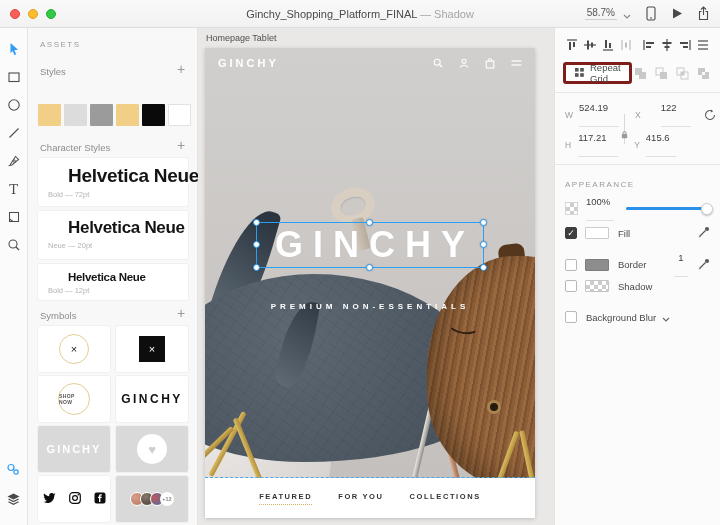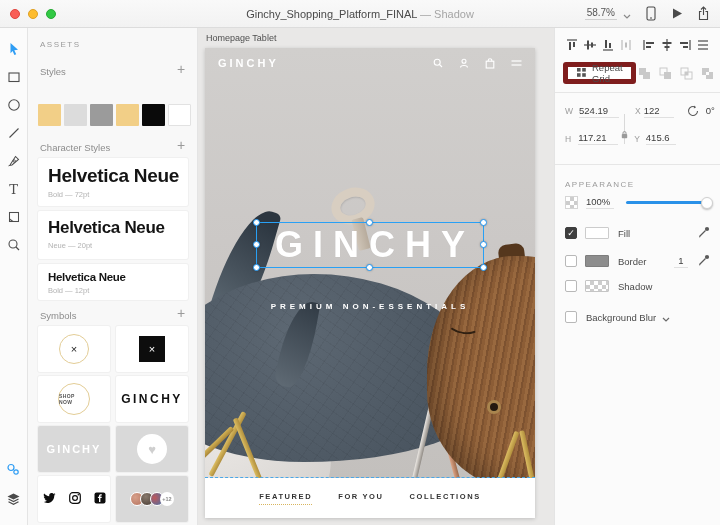--- a/index.html
+++ b/index.html
@@ -31,21 +31,21 @@
 
   
   .assets { position:absolute; top:28px; bottom:0; left:28px; width:170px; background:#f8f8f8; border-right:1px solid #e4e4e4; }
   .sec-label { position:absolute; left:12px; font-size:8px; letter-spacing:1.5px; color:#9a9a9a; }
   .sub-label { position:absolute; left:12px; font-size:9.5px; color:#8c8c8c; }
   .add-btn { position:absolute; right:10px; font-size:14px; color:#9a9a9a; line-height:10px; width:12px; text-align:center; cursor:default; }
   .swatch-row { position:absolute; left:10px; top:76px; display:flex; gap:3px; }
   .swatch { width:23px; height:22px; border-radius:1px; }
   .swatch.white { border:1px solid #e2e2e2; }
   .cs-card { position:absolute; left:10px; width:150px; background:#fff; border-radius:2px; box-shadow:0 0 0 1px rgba(0,0,0,0.03); padding:7px 10px 0; }
-  .cs-name { color:#141414; font-weight:bold; letter-spacing:-0.3px; white-space:nowrap; }
+  .cs-name { color:#141414; font-weight:bold; letter-spacing:-0.3px; white-space:nowrap;margin-left:20px; }
   .cs-detail { font-size:7.5px; color:#b3b3b3; margin-top:3px; }
   .sym-card { position:absolute; width:72px; height:46px; background:#fff; border-radius:2px; box-shadow:0 0 0 1px rgba(0,0,0,0.03); display:flex; align-items:center; justify-content:center; }
   .sym-card.gray { background:#d9d9d9; }
   .circ-gold { width:30px; height:30px; border:1px solid #e3cd96; border-radius:50%; display:flex; align-items:center; justify-content:center; }
   .x-glyph { font-size:11px; color:#1c1c1c; line-height:1; }
   .sq-black { width:26px; height:26px; background:#0d0d0d; display:flex; align-items:center; justify-content:center; }
   .sq-black .x-glyph { color:#fff; }
   .shop-txt { font-size:5px; letter-spacing:0.4px; color:#555; font-weight:bold; }
   .ginchy-logo-dark { font-size:12px; font-weight:bold; letter-spacing:2.5px; color:#111; font-stretch:condensed; }
   .ginchy-logo-light { font-size:11px; font-weight:bold; letter-spacing:2px; color:#fff; }
@@ -104,25 +104,25 @@
   .ab-footer { position:absolute; left:0; right:0; top:430px; height:40px; background:#fff; display:flex; align-items:center; justify-content:center; gap:26px; }
   .ab-tab { font-size:7.5px; font-weight:bold; letter-spacing:1.6px; color:#333; padding-bottom:3px; }
   .ab-tab.active { border-bottom:1px dotted #d8b55e; }
 
   
   .inspector { position:absolute; top:28px; bottom:0; left:554px; width:166px; background:#fbfbfb; border-left:1px solid #e4e4e4; }
   .align-row { position:absolute; top:8px; left:8px; right:8px; display:flex; align-items:center; }
   .align-row .gap { flex:1; }
   .icon-btn { width:18px; height:18px; display:flex; align-items:center; justify-content:center; }
   .rg-row { position:absolute; top:34px; left:8px; right:8px; display:flex; align-items:center; }
-  .rg-btn { display:flex; align-items:center; gap:5px; border:5px solid #7f1d1d; background:#fff; border-radius:3px; height:22px; padding:0 8px; font-size:9.5px; color:#4a4a4a; }
+  .rg-btn { display:flex; align-items:center; gap:5px; border:3px solid #7f1d1d; background:#fff; border-radius:3px; height:22px; padding:0 8px; font-size:9.5px; color:#4a4a4a; }
   .bool-ops { margin-left:auto; display:flex; gap:3px; }
   .divider { position:absolute; left:0; right:0; height:1px; background:#e6e6e6; }
   .tf-label { font-size:8.5px; color:#9d9d9d; }
-  .tf-value { font-size:9.5px; color:#3c3c3c; border-bottom:1px solid #e0e0e0; padding-bottom:1px; }
+  .tf-value { font-size:9.5px; color:#3c3c3c; border-bottom:1px solid #e0e0e0; padding-bottom:13px; }
   .tf-row { position:absolute; left:10px; display:flex; align-items:center; }
   .appearance-hd { position:absolute; left:10px; top:152px; font-size:8px; letter-spacing:1.5px; color:#9a9a9a; }
   .ap-row { position:absolute; left:10px; right:10px; display:flex; align-items:center; }
   .checker { background:conic-gradient(#cdcdcd 25%,#fff 0 50%,#cdcdcd 0 75%,#fff 0) 0 0/8px 8px; border:1px solid #d5d5d5; }
   .opacity-icon { width:13px; height:13px; }
   .slider { position:relative; flex:1; height:3px; background:#2a91e8; border-radius:2px; margin-left:12px; }
   .slider-handle { position:absolute; right:-3px; top:50%; margin-top:-6px; width:12px; height:12px; background:#fff; border:1px solid #d0d0d0; border-radius:50%; box-shadow:0 1px 2px rgba(0,0,0,0.25); }
   .checkbox { width:12px; height:12px; border-radius:2px; border:1px solid #b8b8b8; background:#fff; display:flex; align-items:center; justify-content:center; }
   .checkbox.checked { background:#3e3e3e; border-color:#3e3e3e; color:#fff; font-size:9px; line-height:1; }
   .ap-swatch { width:24px; height:12px; border-radius:1px; margin-left:8px; }
@@ -492,21 +492,21 @@
           </span>
       </span>
     </div>
 
     <div class="divider" style="top:64px"></div>
 
     <div class="tf-row" style="top:74px">
       <span class="tf-label">W</span>
       <span class="tf-value" style="width:40px; margin-left:6px">524.19</span>
       <span class="tf-label" style="margin-left:16px">X</span>
-      <span class="tf-value" style="width:30px; margin-left:3px">122</span>
+      <span class="tf-value" style="width:30px; margin-left:20px">122</span>
       <span class="icon-btn" style="margin-left:10px">
           <svg width="12" height="12" viewBox="0 0 12 12">
             <path d="M10.5 6 A4.5 4.5 0 1 1 8.2 2.1" fill="none" stroke="#5a5a5a" stroke-width="1.1"></path>
             <path d="M7.2 0.6 L9 2.4 L6.8 3.4 Z" fill="#5a5a5a"></path>
           </svg>
         </span>
       <span class="tf-value" style="width:16px; margin-left:4px; border-bottom:none">0°</span>
     </div>
     <div class="tf-row" style="top:104px">
       <span class="tf-label">H</span>

